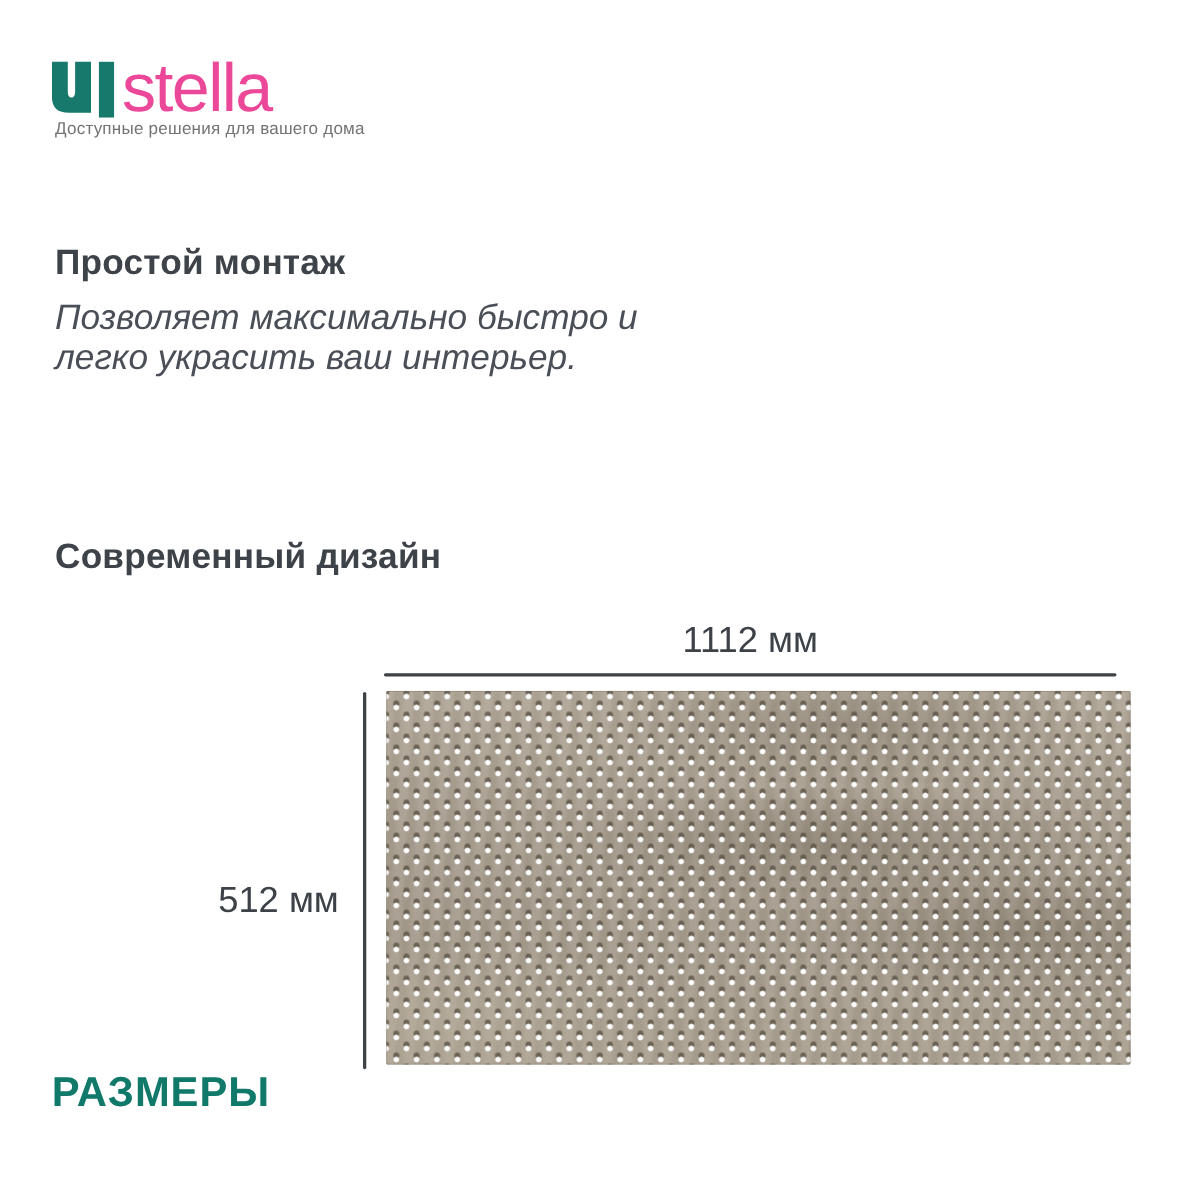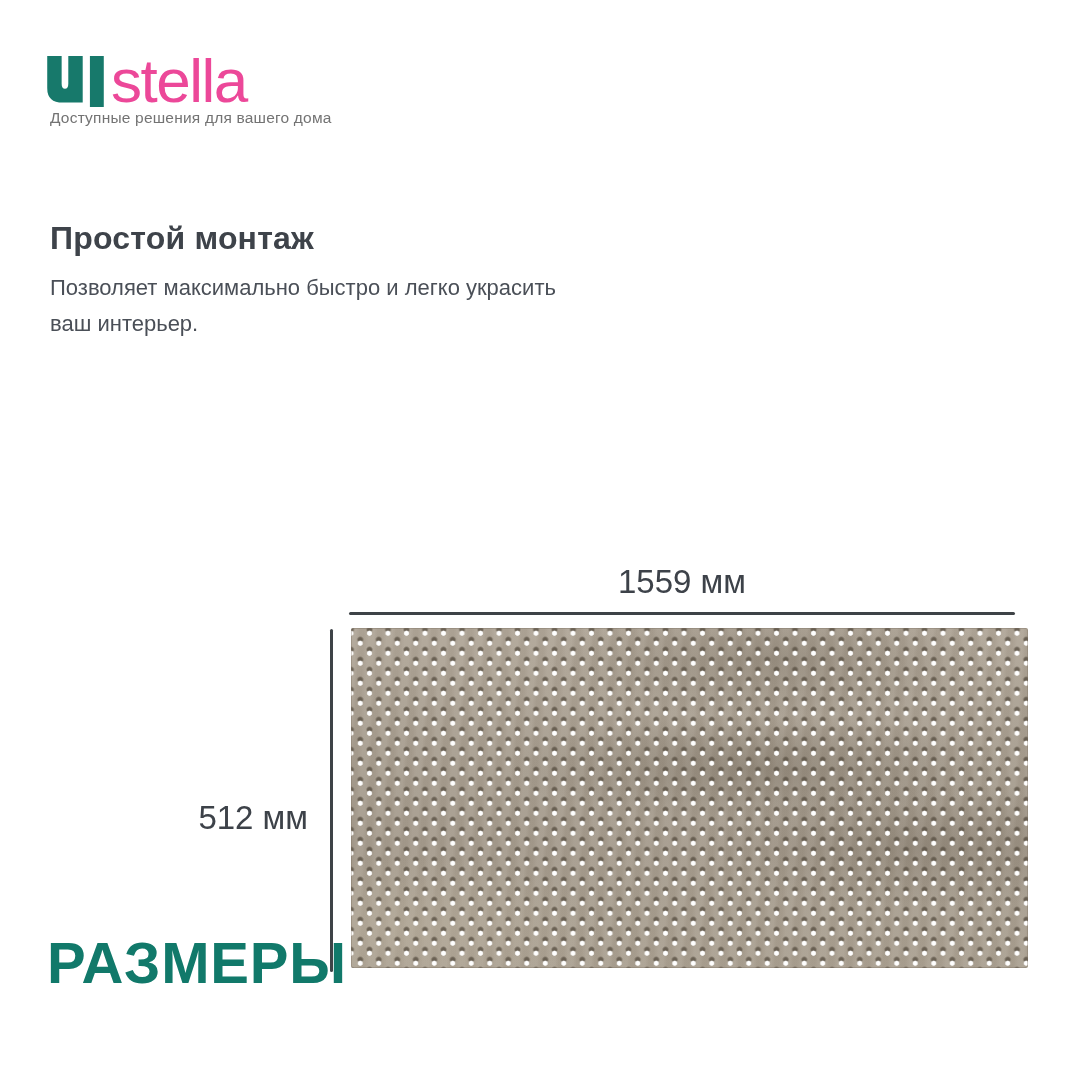--- a/index.html
+++ b/index.html
@@ -21,22 +21,23 @@
     color:#737373;letter-spacing:0.2px;
   }
 
   
   .feature{left:50px;width:545px;}
   .feature h2{
     margin:0;font-size:32px;line-height:40px;font-weight:700;
     color:#3e434a;letter-spacing:0.2px;
   }
   .feature p{
-    margin:12px 0 0 0;font-size:22px;line-height:36px;font-weight:400;
+    margin:12px 0 0 0;font-size:32px;line-height:36px;font-weight:400;
     color:#4a4f57;
+    font-style:italic;
   }
   .feature-1{top:190px;margin-top:28px;}
   .feature-2{top:335px;}
   .feature-3{top:485px;}
 
   
   .dim-label{
     font-size:33px;line-height:36px;font-weight:400;color:#3d4249;
   }
   .dim-width-label{left:349px;top:564px;width:666px;text-align:center;}
@@ -71,21 +72,21 @@
       0 3px, 9.25px 13px, 0 3px, 9.25px 13px,
       0 0, 0 0, 0 0, 0 0, 0 0, 0 0;
     background-repeat:
       repeat, repeat, repeat, repeat,
       no-repeat, no-repeat, no-repeat, no-repeat, repeat, no-repeat;
     box-shadow: inset 0 0 0 1px rgba(120,110,95,0.35);
   }
 
   
   .section-title{
-    left:47px;top:940px;font-size:58px;line-height:46px;font-weight:700;
+    left:47px;top:970px;font-size:38px;line-height:46px;font-weight:700;
     color:#11796a;letter-spacing:0.8px;
   }
 </style>
 </head>
 <body>
 
 <div class="abs logo-icon">
   <svg viewBox="0 0 51 46" width="57" height="51" xmlns="http://www.w3.org/2000/svg" aria-hidden="true">
     <path fill="#17796b" fill-rule="evenodd" d="M0 0 H32 V42 H14 Q0 42 0 29 Z
          M13 0 H19 V25 Q19 29.5 16 29.5 Q13 29.5 13 25 Z"></path>
@@ -97,23 +98,24 @@
 
 <div class="abs feature feature-1">
   <h2>Простой монтаж</h2>
   <p>Позволяет максимально быстро и легко украсить ваш интерьер.</p>
 </div>
 
 <div class="abs feature feature-2">
 </div>
 
 <div class="abs feature feature-3">
+  <h2>Современный дизайн</h2>
 </div>
 
-<div class="abs dim-label dim-width-label">1559 мм</div>
+<div class="abs dim-label dim-width-label">1112 мм</div>
 <div class="abs dim-line-h"></div>
 
 <div class="abs dim-label dim-height-label">512 мм</div>
 <div class="abs dim-line-v"></div>
 
 <div class="abs panel"></div>
 
 <div class="abs section-title">РАЗМЕРЫ</div>
 
 </body></html>

